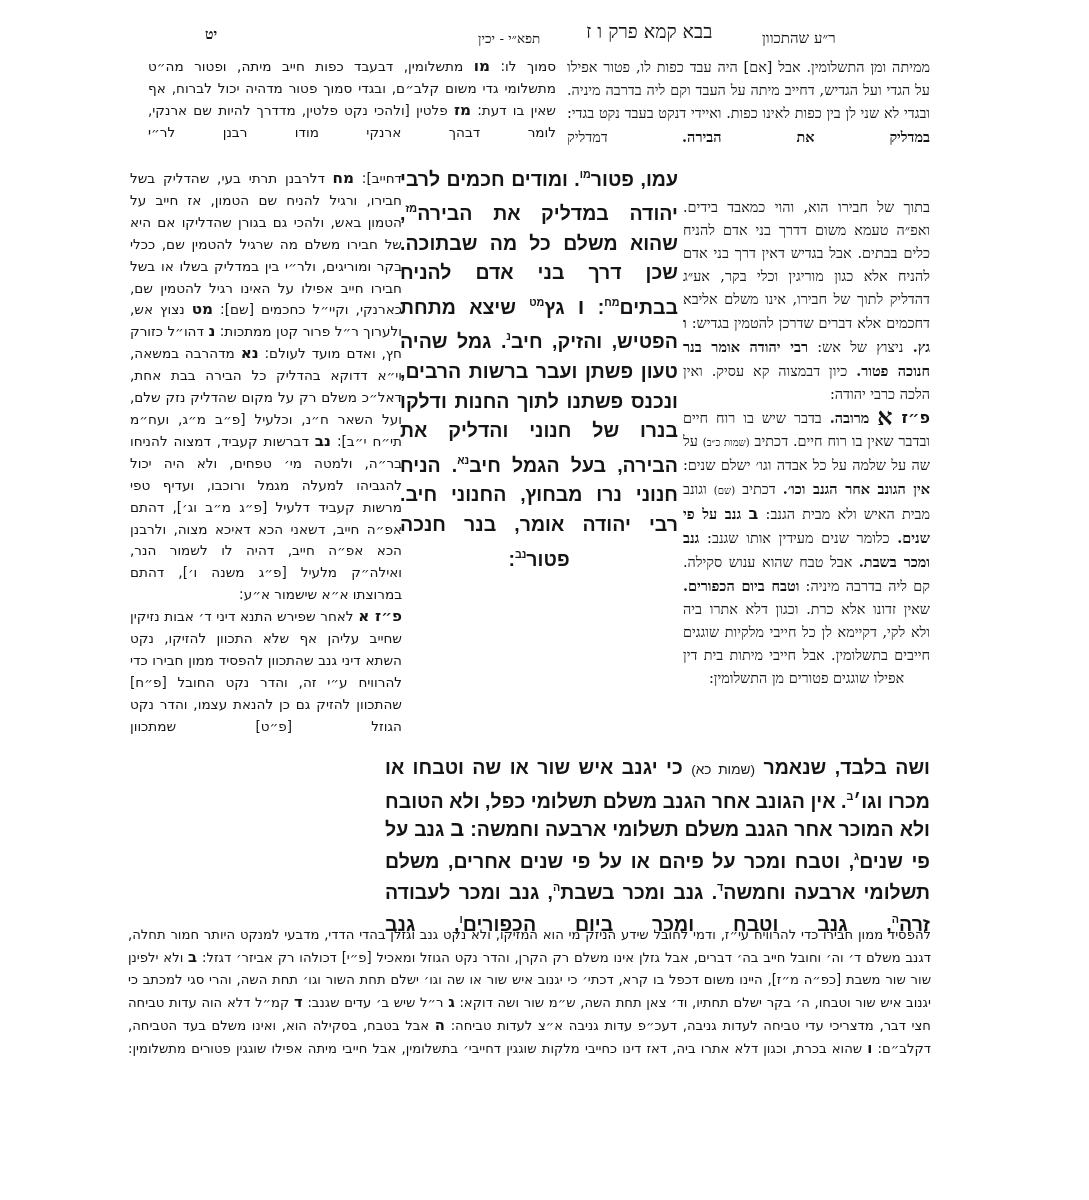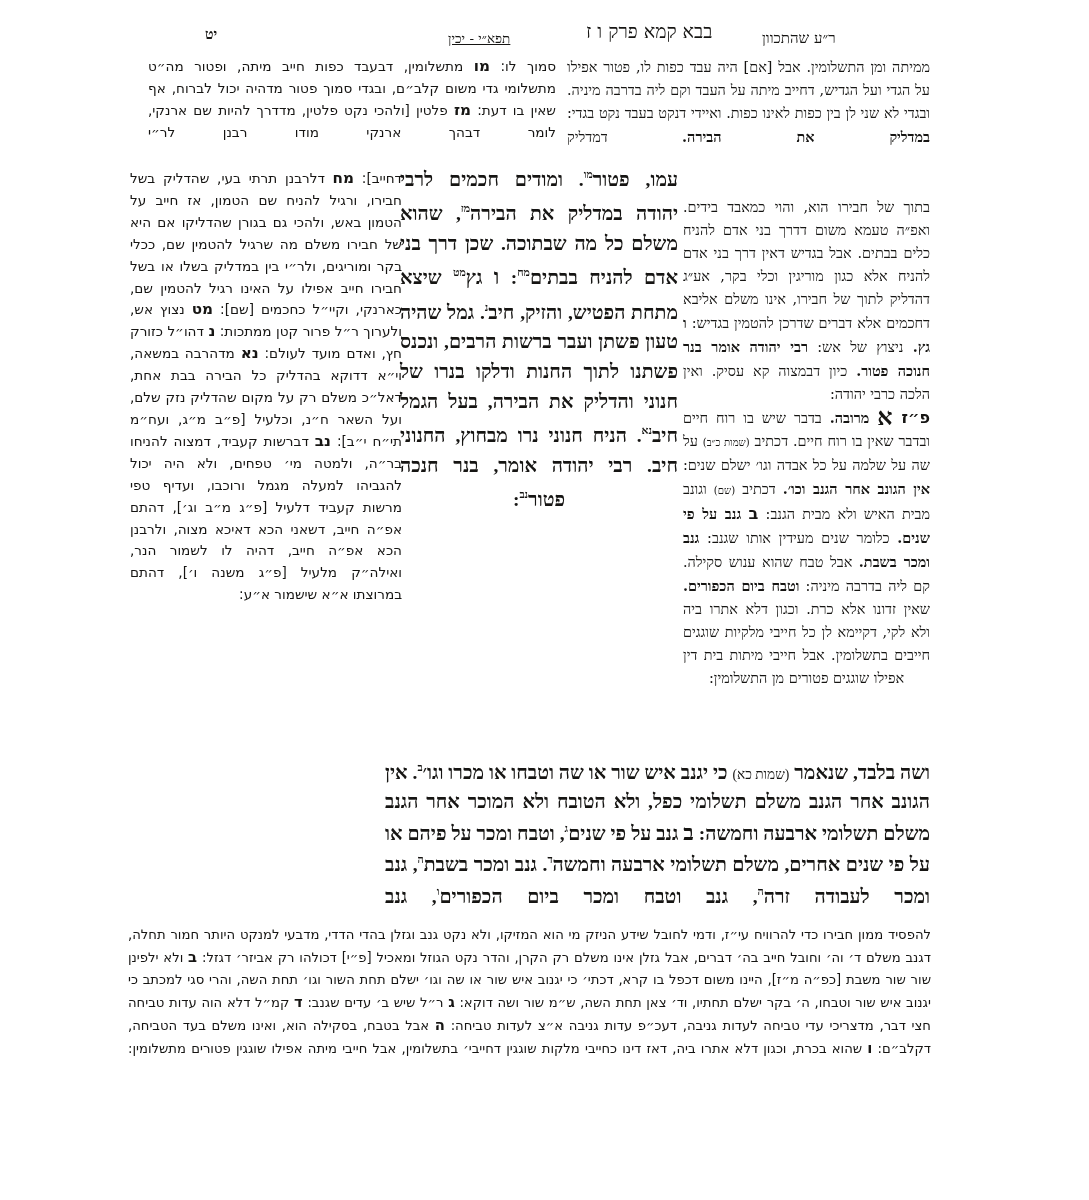--- a/index.html
+++ b/index.html
@@ -2,36 +2,36 @@
 <html lang="he" dir="rtl"><head>
 <meta charset="utf-8">
 <style>
   html,body{margin:0;padding:0;background:#ffffff;}
   #page{position:relative;width:1089px;height:1200px;background:#fff;overflow:hidden;
         font-family:"DejaVu Serif",serif;color:#161513;direction:rtl;}
   
   .hdr{position:absolute;white-space:nowrap;}
   #hdr-right{left:762px;top:29px;font-size:15px;}
   #hdr-center{left:586px;top:20px;font-size:19px;font-weight:400;}
-  #hdr-left{left:448px;top:30px;font-size:13.5px;text-decoration:underline;}
+  #hdr-left{left:478px;top:30px;font-size:13.5px;}
   #hdr-pagenum{left:205px;top:26px;font-size:14px;font-weight:700;}
   
   .block{position:absolute;text-align:justify;}
   .block p{margin:0;padding:0;}
   .cont{text-align-last:justify;}
   .center-last{text-align-last:center;}
   .yachin{font-family:"DejaVu Sans",sans-serif;font-size:13.6px;line-height:21.9px;}
   #yachin-top{left:148px;top:56px;width:408px;height:114px;}
   #yachin-col{left:130px;top:168px;width:272px;height:794px;}
   #footer-block{left:128px;top:924px;width:803px;height:160px;
                 font-family:"DejaVu Sans",sans-serif;font-size:13.2px;line-height:22px;}
   .bart{font-family:"DejaVu Serif",serif;font-size:14.4px;line-height:23px;}
   #bart-top{left:567px;top:56px;width:363px;height:98px;}
   #bart-col{left:683px;top:153px;width:247px;height:602px;margin-top:43px;}
-  .mish{font-family:Liberation Serif, serif;font-weight:700;font-size:19.5px;}
+  .mish{font-family:Liberation Sans, sans-serif;font-weight:700;font-size:19.5px;}
   #mish-col{left:400px;top:160px;width:278px;height:597px;line-height:29.8px;}
   #mish-wide{left:385px;top:754px;width:545px;height:192px;line-height:27px;}
   
   .r-n{}
   .r-b{font-weight:700;}
   .r-m{font-family:"DejaVu Sans",sans-serif;font-weight:700;font-size:1.12em;}
   .r-sup{vertical-align:super;font-size:0.55em;font-weight:700;}
   .r-small{font-size:0.7em;font-weight:400;}
   .r-chap{font-size:1.65em;font-weight:700;line-height:1;vertical-align:-0.08em;}
   .r-chaplbl{font-size:0.72em;font-weight:700;}
@@ -49,20 +49,21 @@
 
   <div class="block bart" id="bart-top">
       <p class="cont"><span class="r-n">ממיתה ומן התשלומין. אבל [אם] היה עבד כפות לו, פטור אפילו על הגדי ועל הגדיש, דחייב מיתה על העבד וקם ליה בדרבה מיניה. ובגדי לא שני לן בין כפות לאינו כפות. ואיידי דנקט בעבד נקט בגדי: </span><span class="r-b">במדליק את הבירה.</span><span class="r-n"> דמדליק</span></p>
     </div>
   <div class="block yachin" id="yachin-top">
       <p class="cont"><span class="r-n">סמוך לו: </span><span class="r-m">מו</span><span class="r-n"> מתשלומין, דבעבד כפות חייב מיתה, ופטור מה״ט מתשלומי גדי משום קלב״ם, ובגדי סמוך פטור מדהיה יכול לברוח, אף שאין בו דעת: </span><span class="r-m">מז</span><span class="r-n"> פלטין [ולהכי נקט פלטין, מדדרך להיות שם ארנקי, לומר דבהך ארנקי מודו רבנן לר״י</span></p>
     </div>
 
   <div class="block yachin" id="yachin-col">
       <p><span class="r-n">דחייב]: </span><span class="r-m">מח</span><span class="r-n"> דלרבנן תרתי בעי, שהדליק בשל חבירו, ורגיל להניח שם הטמון, אז חייב על הטמון באש, ולהכי גם בגורן שהדליקו אם היא של חבירו משלם מה שרגיל להטמין שם, ככלי בקר ומוריגים, ולר״י בין במדליק בשלו או בשל חבירו חייב אפילו על האינו רגיל להטמין שם, כארנקי, וקיי״ל כחכמים [שם]: </span><span class="r-m">מט</span><span class="r-n"> נצוץ אש, ולערוך ר״ל פרור קטן ממתכות: </span><span class="r-m">נ</span><span class="r-n"> דהו״ל כזורק חץ, ואדם מועד לעולם: </span><span class="r-m">נא</span><span class="r-n"> מדהרבה במשאה, וי״א דדוקא בהדליק כל הבירה בבת אחת, דאל״כ משלם רק על מקום שהדליק נזק שלם, ועל השאר ח״נ, וכלעיל [פ״ב מ״ג, ועח״מ תי״ח י״ב]: </span><span class="r-m">נב</span><span class="r-n"> דברשות קעביד, דמצוה להניחו בר״ה, ולמטה מי׳ טפחים, ולא היה יכול להגביהו למעלה מגמל ורוכבו, ועדיף טפי מרשות קעביד דלעיל [פ״ג מ״ב וג׳], דהתם אפ״ה חייב, דשאני הכא דאיכא מצוה, ולרבנן הכא אפ״ה חייב, דהיה לו לשמור הנר, ואילה״ק מלעיל [פ״ג משנה ו׳], דהתם במרוצתו א״א שישמור א״ע:</span></p>
+      <p class="cont"><span class="r-m">פ״ז א</span><span class="r-n"> לאחר שפירש התנא דיני ד׳ אבות נזיקין שחייב עליהן אף שלא התכוון להזיקו, נקט השתא דיני גנב שהתכוון להפסיד ממון חבירו כדי להרוויח ע״י זה, והדר נקט החובל [פ״ח] שהתכוון להזיק גם כן להנאת עצמו, והדר נקט הגוזל [פ״ט] שמתכוון</span></p>
     </div>
   <div class="block mish" id="mish-col">
       <p class="center-last"><span class="r-n">עמו, פטור</span><span class="r-sup">מו</span><span class="r-n">. ומודים חכמים לרבי יהודה במדליק את הבירה</span><span class="r-sup">מז</span><span class="r-n">, שהוא משלם כל מה שבתוכה. שכן דרך בני אדם להניח בבתים</span><span class="r-sup">מח</span><span class="r-n">: </span><span class="r-mnum">ו</span><span class="r-n"> גץ</span><span class="r-sup">מט</span><span class="r-n"> שיצא מתחת הפטיש, והזיק, חיב</span><span class="r-sup">נ</span><span class="r-n">. גמל שהיה טעון פשתן ועבר ברשות הרבים, ונכנס פשתנו לתוך החנות ודלקו בנרו של חנוני והדליק את הבירה, בעל הגמל חיב</span><span class="r-sup">נא</span><span class="r-n">. הניח חנוני נרו מבחוץ, החנוני חיב. רבי יהודה אומר, בנר חנכה פטור</span><span class="r-sup">נב</span><span class="r-n">:</span></p>
     </div>
   <div class="block bart" id="bart-col">
       <p><span class="r-n">בתוך של חבירו הוא, והוי כמאבד בידים. ואפ״ה טעמא משום דדרך בני אדם להניח כלים בבתים. אבל בגדיש דאין דרך בני אדם להניח אלא כגון מוריגין וכלי בקר, אע״ג דהדליק לתוך של חבירו, אינו משלם אליבא דחכמים אלא דברים שדרכן להטמין בגדיש: </span><span class="r-b">ו גץ.</span><span class="r-n"> ניצוץ של אש: </span><span class="r-b">רבי יהודה אומר בנר חנוכה פטור.</span><span class="r-n"> כיון דבמצוה קא עסיק. ואין הלכה כרבי יהודה:</span></p>
       <p class="center-last"><span class="r-m">פ״ז </span><span class="r-chap">א</span><span class="r-n"> </span><span class="r-b">מרובה.</span><span class="r-n"> בדבר שיש בו רוח חיים ובדבר שאין בו רוח חיים. דכתיב </span><span class="r-small">(שמות כ״ב)</span><span class="r-n"> על שה על שלמה על כל אבדה וגו׳ ישלם שנים: </span><span class="r-b">אין הגונב אחר הגנב וכו׳.</span><span class="r-n"> דכתיב </span><span class="r-small">(שם)</span><span class="r-n"> וגונב מבית האיש ולא מבית הגנב: </span><span class="r-m">ב</span><span class="r-n"> </span><span class="r-b">גנב על פי שנים.</span><span class="r-n"> כלומר שנים מעידין אותו שגנב: </span><span class="r-b">גנב ומכר בשבת.</span><span class="r-n"> אבל טבח שהוא ענוש סקילה. קם ליה בדרבה מיניה: </span><span class="r-b">וטבח ביום הכפורים.</span><span class="r-n"> שאין זדונו אלא כרת. וכגון דלא אתרו ביה ולא לקי, דקיימא לן כל חייבי מלקיות שוגגים חייבים בתשלומין. אבל חייבי מיתות בית דין אפילו שוגגים פטורים מן התשלומין:</span></p>
     </div>
 
   <div class="block mish" id="mish-wide">

